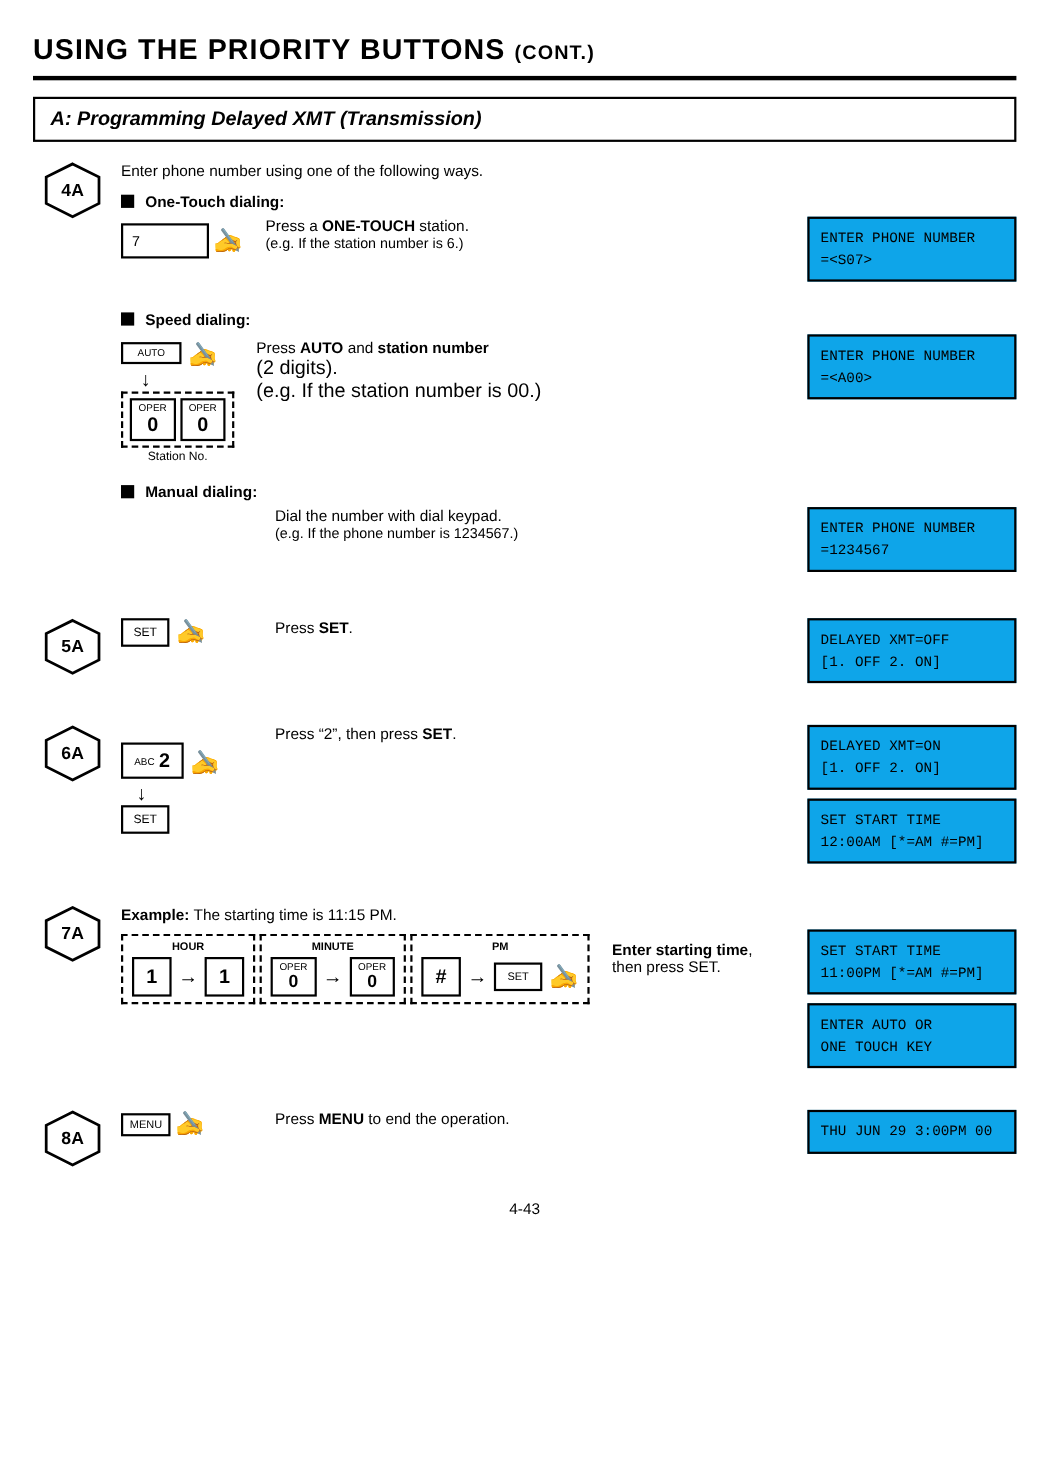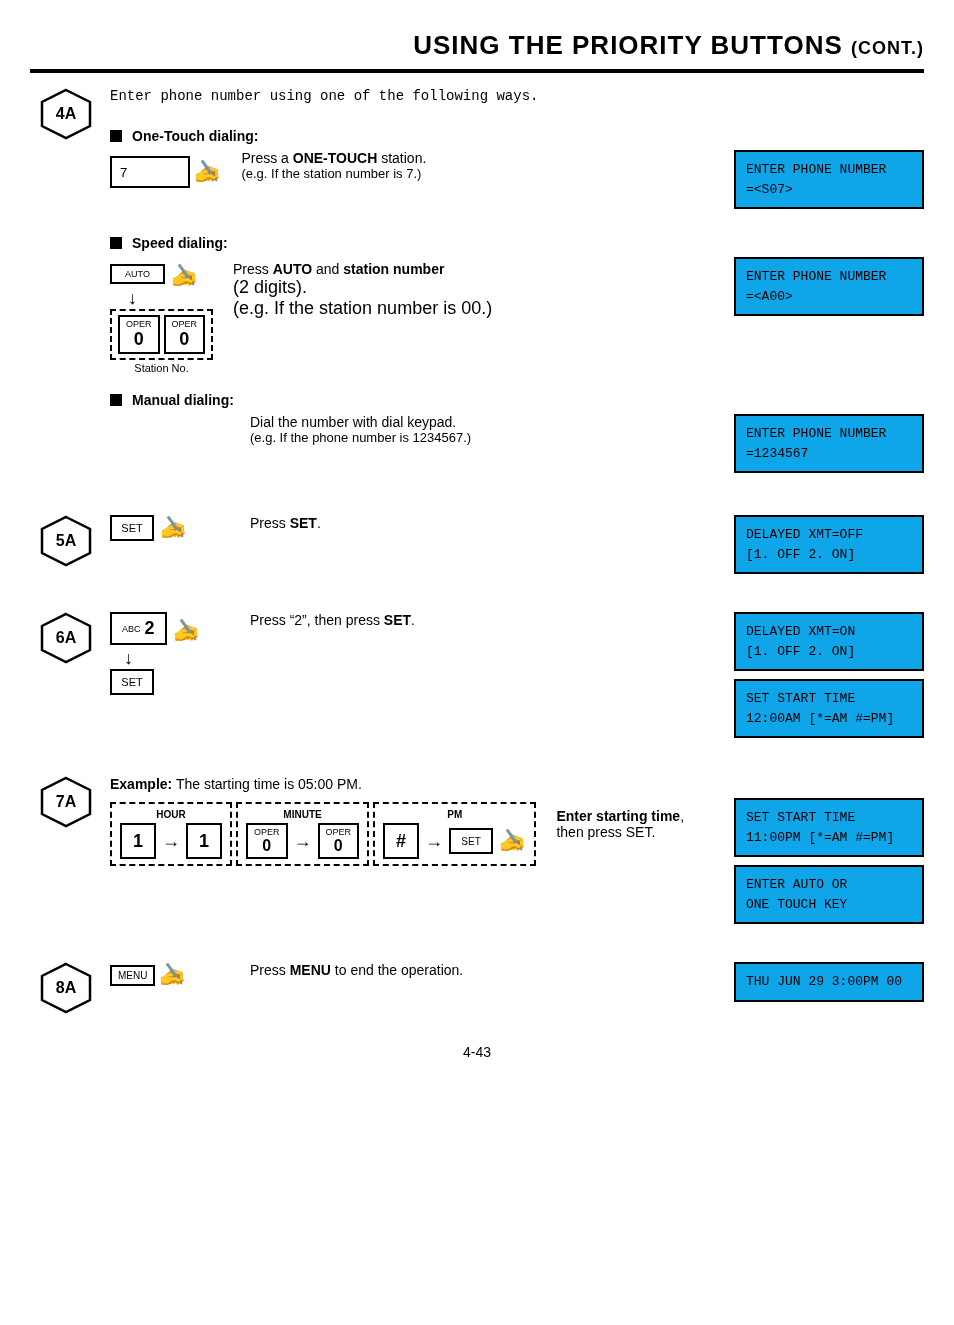--- a/index.html
+++ b/index.html
@@ -14,21 +14,21 @@
 
     .page {
       width: 954px;
       min-height: 1325px;
       padding: 20px 30px 30px 30px;
       position: relative;
     }
 
     
     .main-title {
-      text-align: right;
+      text-align: left;
       font-size: 26px;
       font-weight: bold;
       letter-spacing: 1px;
       margin-bottom: 8px;
       padding-top: 10px;
     }
     .main-title .cont {
       font-size: 18px;
       font-weight: bold;
     }
@@ -191,21 +191,21 @@
       justify-content: center;
       min-width: 44px;
       height: 26px;
     }
 
     
     .step6-illustration {
       display: flex;
       flex-direction: column;
       align-items: flex-start;
-      margin-top: 0;
+      margin-top: 16px;
     }
     .abc2-button {
       border: 2px solid #000;
       padding: 4px 10px;
       font-size: 16px;
       display: inline-flex;
       align-items: center;
       gap: 4px;
       margin-bottom: 4px;
     }
@@ -275,32 +275,35 @@
 <div class="page">
 
   
   <div class="main-title">
     <span>USING THE PRIORITY BUTTONS</span>
     <span class="cont">(CONT.)</span>
   </div>
   <hr class="title-rule">
 
   
+  <div class="section-header">
+    <span class="section-header-text">A:  Programming Delayed XMT (Transmission)</span>
+  </div>
 
   <div class="steps">
 
     <div class="step-row">
       <div class="step-badge">
         <svg viewBox="0 0 52 52">
           <polygon points="26,2 50,14 50,38 26,50 2,38 2,14" fill="none" stroke="#000" stroke-width="2.5"></polygon>
           <text x="26" y="31" text-anchor="middle" font-size="16" font-weight="bold" font-family="Arial">4A</text>
         </svg>
       </div>
       <div style="flex:1;">
-        <div style="margin-bottom:24px;font-family:Liberation Mono, monospace;">
+        <div style="margin-bottom:12px;">
           <span>Enter phone number using one of the following ways.</span>
         </div>
 
         <div style="margin-bottom:18px;">
           <div class="sub-label">
             <span class="bullet-square"></span>
             <span>One-Touch dialing:</span>
           </div>
           <div style="display:flex;align-items:flex-start;gap:20px;">
             <div>
@@ -308,21 +311,21 @@
                 <div class="onetouch-key">
                   <span>7</span>
                 </div>
                 <span class="hand-icon">✍</span>
               </div>
             </div>
             <div style="flex:1;">
               <div>
                 Press a <strong>ONE-TOUCH</strong> station.
               </div>
-              <div style="font-size:13px;">(e.g. If the station number is 7.)</div>
+              <div style="font-size:13px;">(e.g. If the station number is 6.)</div>
             </div>
             <div class="display-box" style="white-space:pre;min-width:190px;">ENTER PHONE NUMBER
 =&lt;S07&gt;</div>
           </div>
         </div>
 
         <div style="margin-bottom:18px;">
           <div class="sub-label">
             <span class="bullet-square"></span>
             <span>Speed dialing:</span>
@@ -434,21 +437,21 @@
 
     <div class="step-row">
       <div class="step-badge">
         <svg viewBox="0 0 52 52">
           <polygon points="26,2 50,14 50,38 26,50 2,38 2,14" fill="none" stroke="#000" stroke-width="2.5"></polygon>
           <text x="26" y="31" text-anchor="middle" font-size="16" font-weight="bold" font-family="Arial">7A</text>
         </svg>
       </div>
       <div style="flex:1;">
         <div class="example-label">
-          <strong>Example:</strong><span> The starting time is 05:00 PM.</span>
+          <strong>Example:</strong><span> The starting time is 11:15 PM.</span>
         </div>
         <div style="display:flex;gap:20px;align-items:flex-start;">
           <div class="step7-illustration" style="min-width:170px;">
 
             <div class="step7-section">
               <div class="section-title-row">HOUR</div>
               <div class="keys-row">
                 <div class="big-key">1</div>
                 <span class="arrow-right">→</span>
                 <div class="big-key">1</div>

